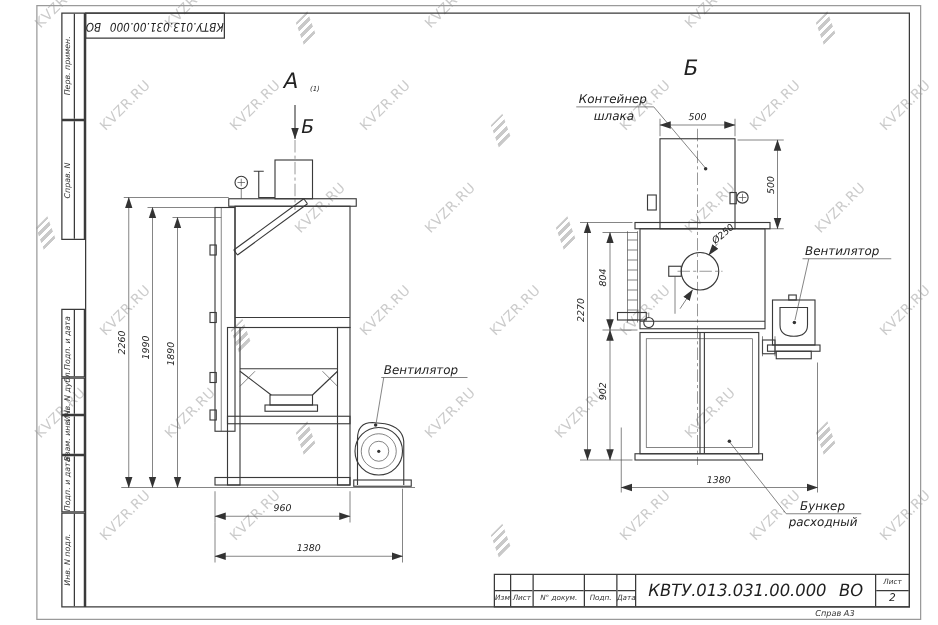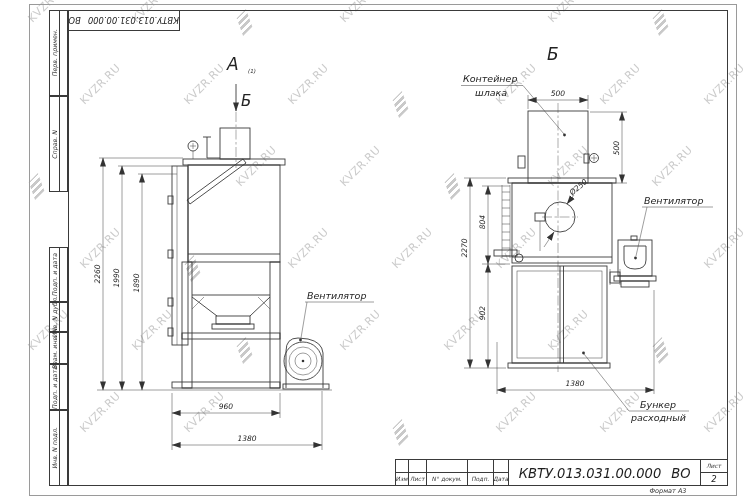--- a/index.html
+++ b/index.html
@@ -178,21 +178,21 @@
       </div>
   </div>
   <div class="tb-main">
     <span>КВТУ.013.031.00.000 ВО</span>
   </div>
   <div class="tb-sheet">
     <div class="lab">Лист</div>
     <div class="num">2</div>
   </div>
 </div>
-<div class="format">Формат А3</div>
+<div class="format">Справ А3</div>
 
 <svg id="draw" width="750" height="500" viewBox="0 0 750 500">
   <defs>
     <marker id="ar" markerWidth="10" markerHeight="8" refX="8.6" refY="4" orient="auto-start-reverse" markerUnits="userSpaceOnUse">
       <path d="M0,1 L9,4 L0,7 Z" fill="#333"></path>
     </marker>
   </defs>
 
   <g>
     <text class="vtx" x="227" y="70">А</text>

